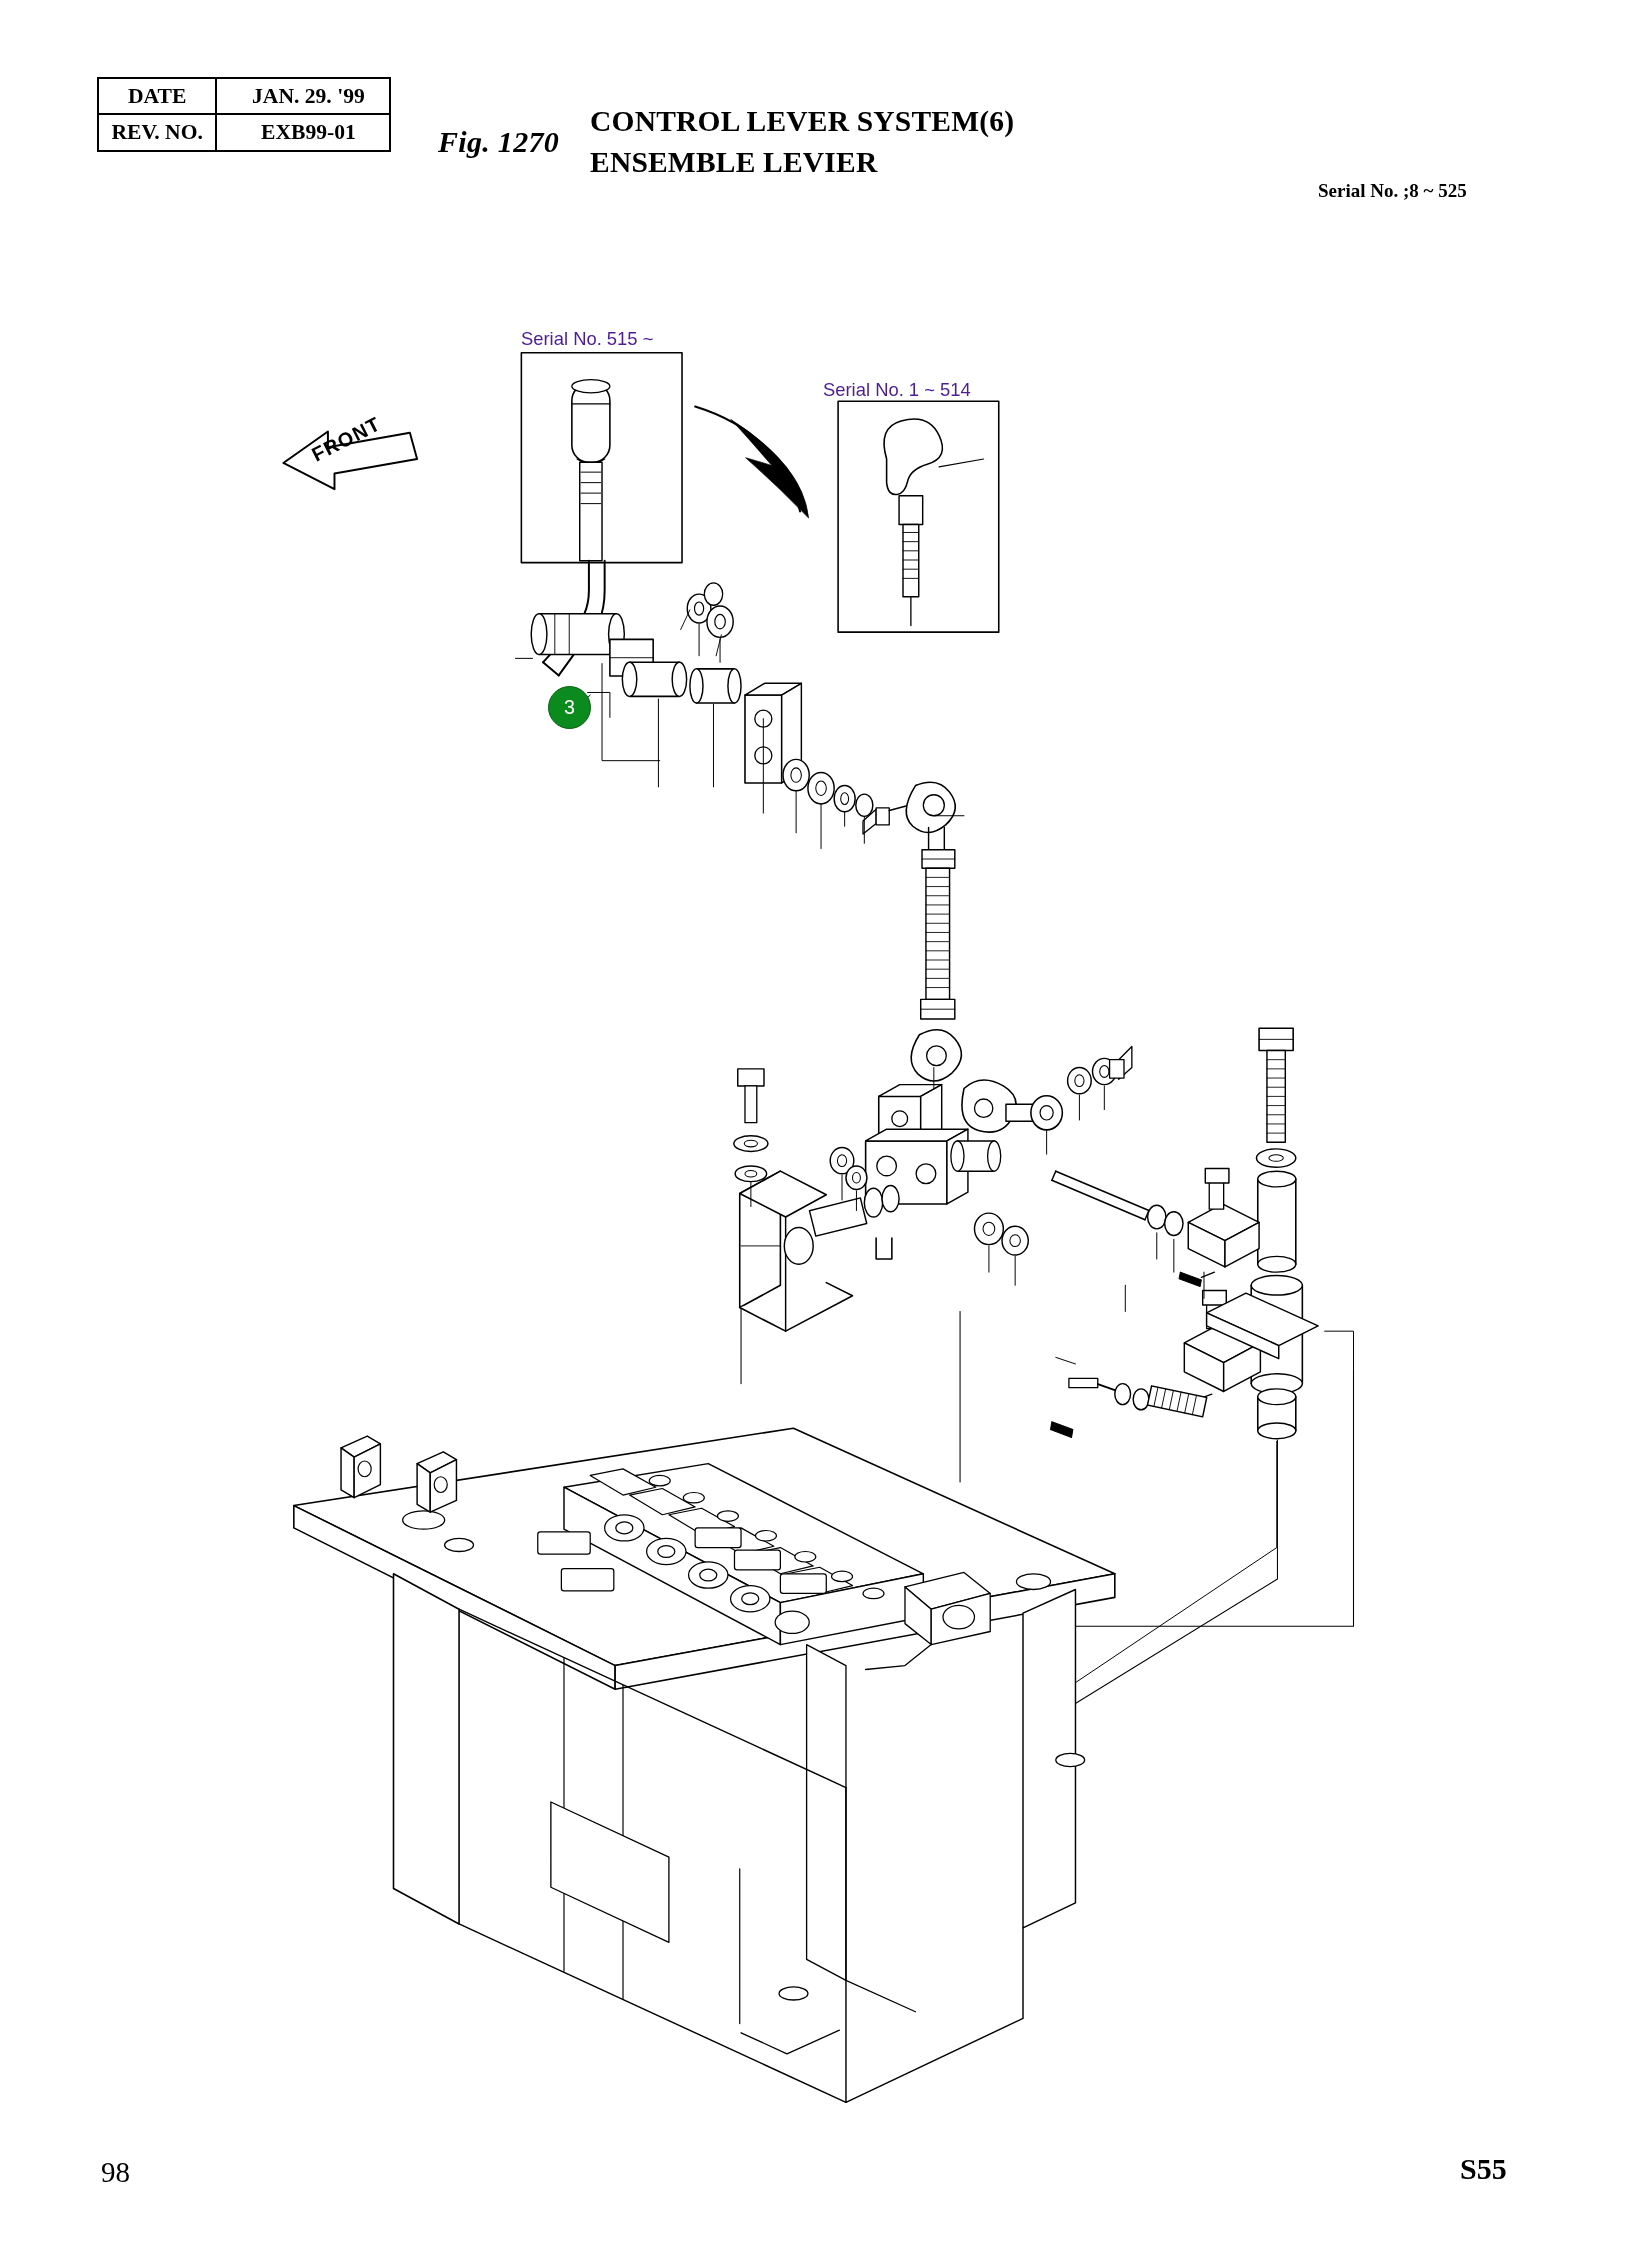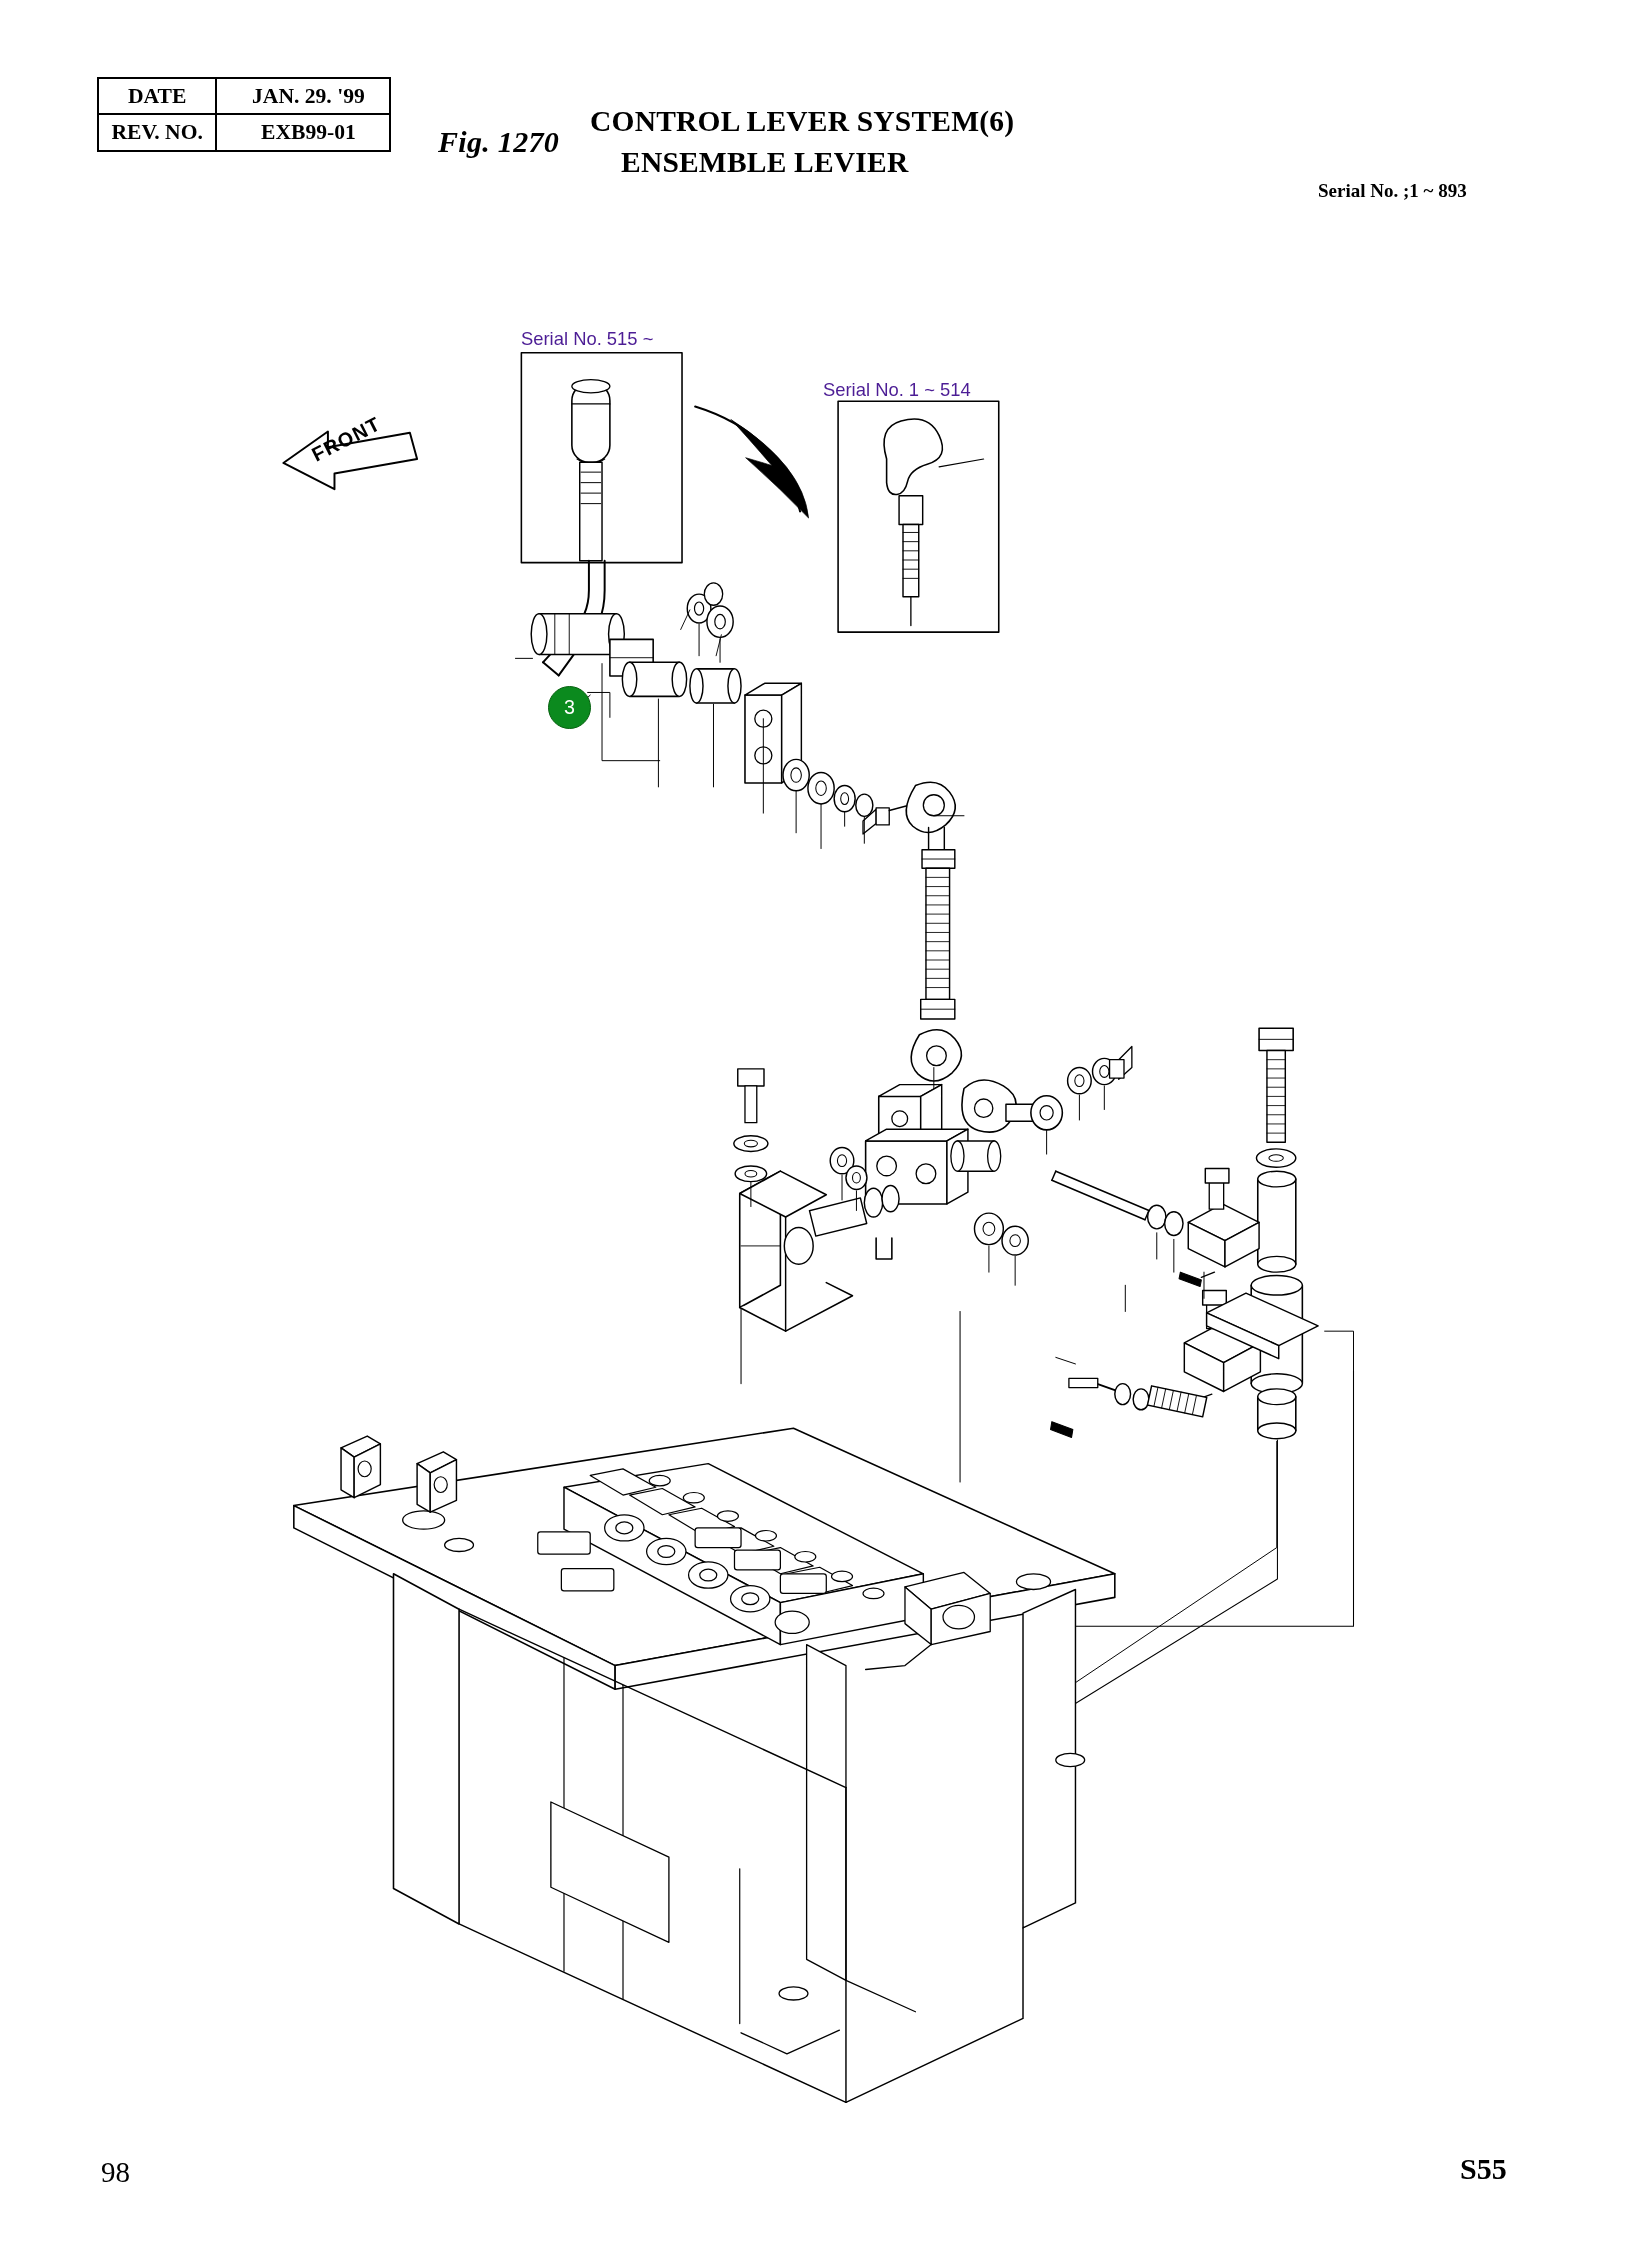--- a/index.html
+++ b/index.html
@@ -53,21 +53,20 @@
     font-weight: bold;
     letter-spacing: 0.2px;
   }
   #title-fr {
     position: absolute;
     left: 590px;
     top: 146px;
     font-size: 29.5px;
     font-weight: bold;
     letter-spacing: 0.2px;
-    margin-left: 31px;
   }
   #serial-range {
     position: absolute;
     left: 1318px;
     top: 180px;
     font-size: 19px;
     font-weight: bold;
     white-space: nowrap;
   }
 
@@ -150,21 +149,21 @@
   <tr>
     <td class="label">REV. NO.</td>
     <td class="value">EXB99-01</td>
   </tr>
 </tbody>
   </table>
 
 <div id="fig-number">Fig. 1270</div>
 <div id="title-en">CONTROL LEVER SYSTEM(6)</div>
 <div id="title-fr">ENSEMBLE LEVIER</div>
-<div id="serial-range">Serial No. ;1 ~ 893</div>
+<div id="serial-range">Serial No. ;8 ~ 525</div>
 
 <div id="drawing">
 <svg width="1627" height="2261" viewBox="0 0 2481 3448" xmlns="http://www.w3.org/2000/svg" fill="none" stroke="#000" stroke-width="2.2" stroke-linejoin="round" stroke-linecap="round">
 
   <g>
     <path d="M432 706 L500 658 L500 682 L625 660 L636 700 L510 722 L510 746 Z" fill="#fff" stroke="#000" stroke-width="3"></path>
   </g>
 
   <g>
     <rect x="795" y="538" width="245" height="320" fill="#fff" stroke="#000" stroke-width="2.4"></rect>

